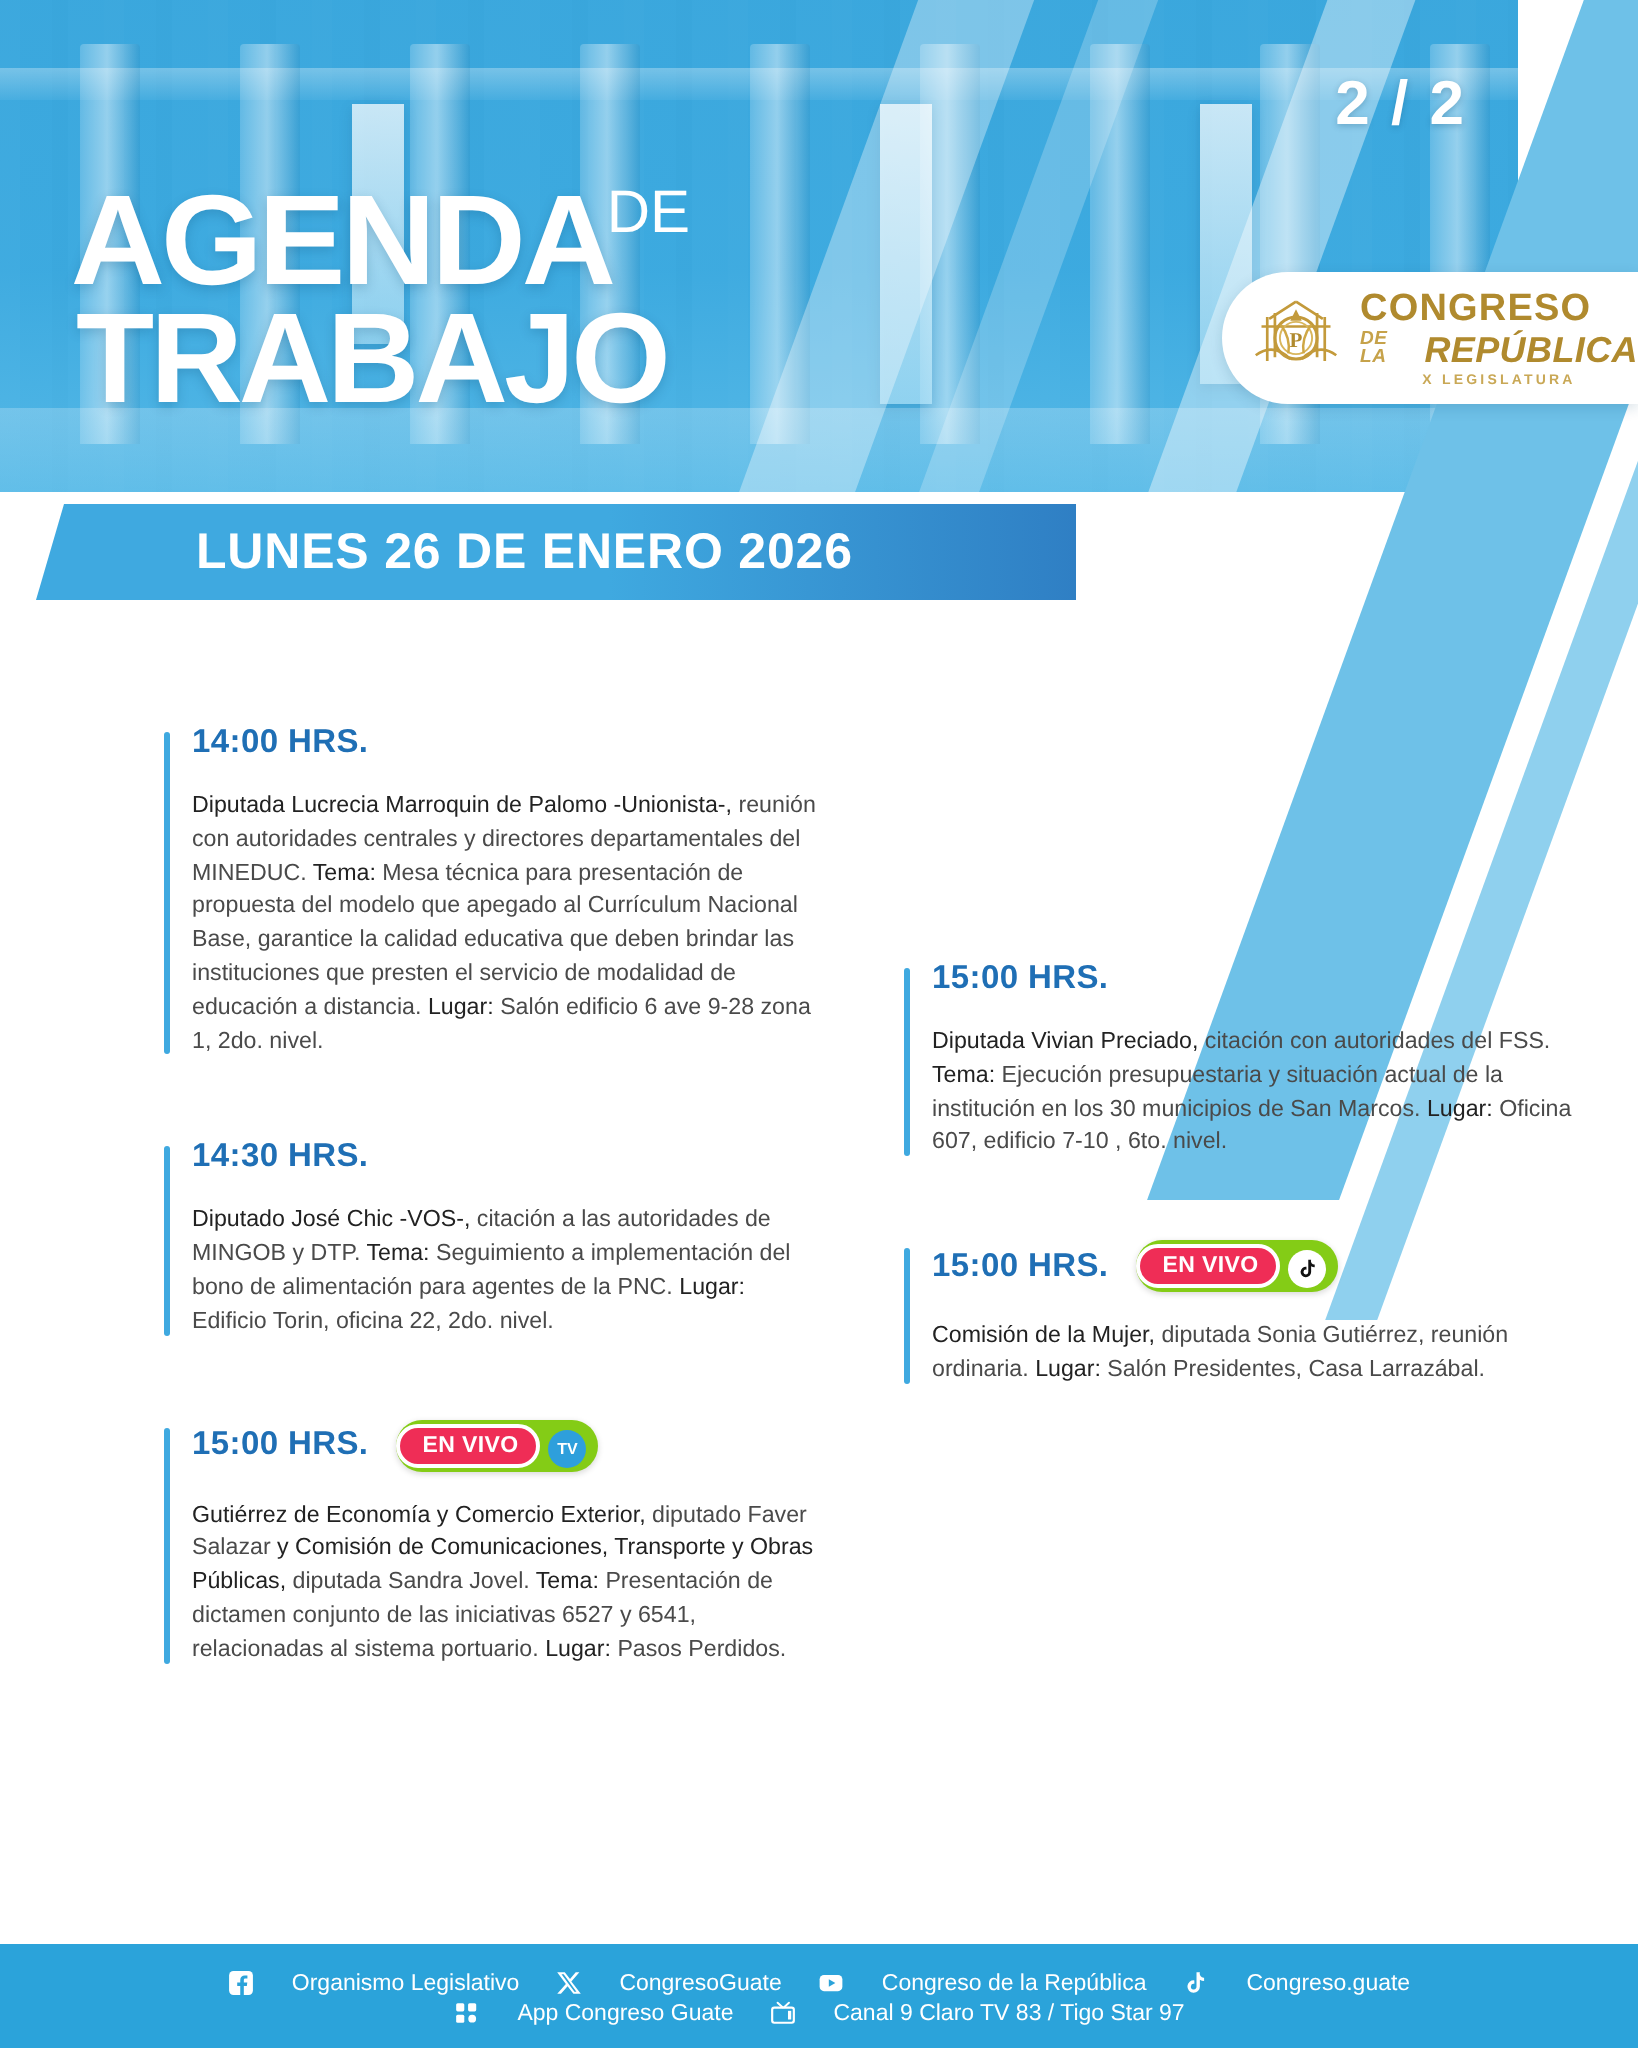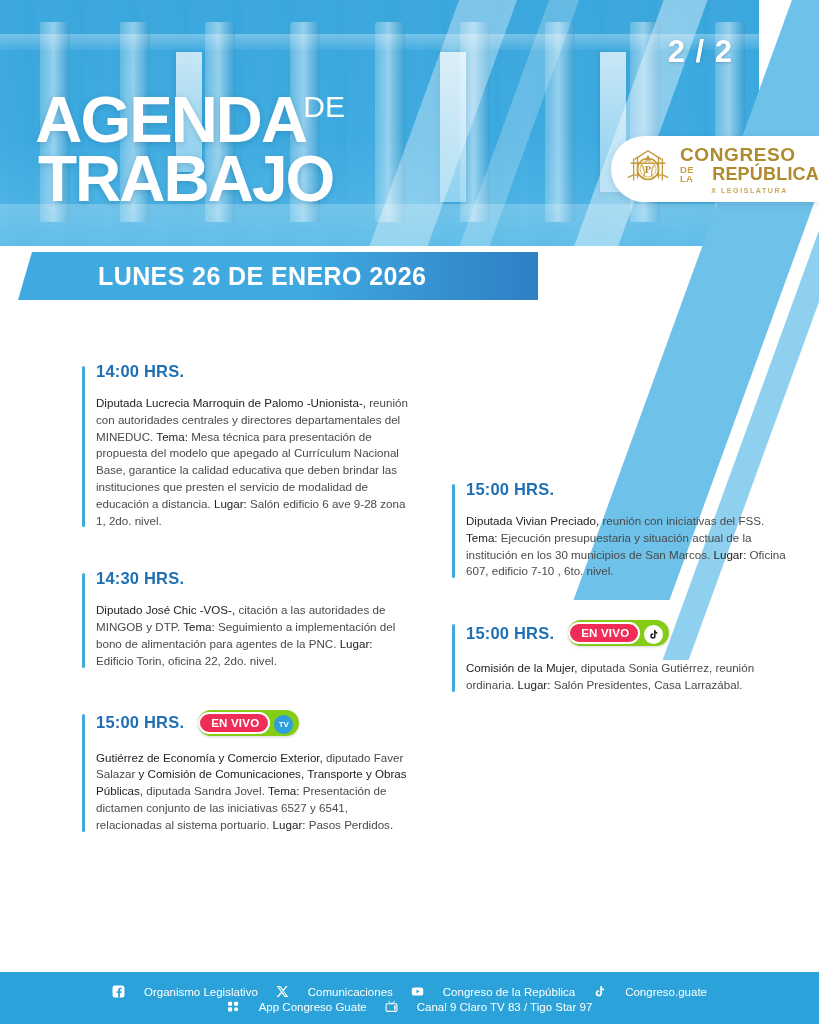--- a/index.html
+++ b/index.html
@@ -115,21 +115,21 @@
     background:#ffffff;
     border-radius:33px 0 0 33px;
     display:flex; align-items:center; padding-left:14px; gap:9px;
     box-shadow:0 2px 7px rgba(12,70,105,.16);
   }
   .emblem { width:46px; height:46px; flex:0 0 46px; }
   .logo-text { display:flex; flex-direction:column; line-height:1; }
   .lt1 {
     font-size:19px; font-weight:bold; color:#b08a2e; letter-spacing:.6px;
   }
-  .lt2 { display:flex; align-items:flex-start; gap:3px; margin-top:1px; }
+  .lt2 { display:flex; align-items:flex-end; gap:3px; margin-top:1px;font-style:italic; }
   .lt2 .small { font-size:9.5px; font-weight:bold; color:#c6a24a; letter-spacing:.3px; }
   .lt2 .big { font-size:18px; font-weight:bold; color:#b08a2e; letter-spacing:.2px; }
   .lt3 {
     font-size:7px; font-weight:bold; color:#c9a856; letter-spacing:1.6px;
     margin-top:3px; text-align:center;
   }
 
   
   .date-banner {
     position:absolute; left:18px; top:252px; z-index:6;
@@ -293,21 +293,21 @@
         </div>
         <div class="entry-body"><b>Gutiérrez de Economía y Comercio Exterior,</b><span> diputado Faver Salazar </span> <b>y Comisión de Comunicaciones, Transporte y Obras Públicas,</b><span> diputada Sandra Jovel.</span> <b>Tema:</b><span> Presentación de dictamen conjunto de las iniciativas 6527 y 6541, relacionadas al sistema portuario.</span> <b>Lugar:</b><span> Pasos Perdidos.</span> </div>
       </div>
     </div>
   <div class="col col-right" id="colRight">
       <div class="entry">
         <span class="accent"></span>
         <div class="entry-head">
           <span class="entry-time">15:00 HRS.</span>
         </div>
-        <div class="entry-body"><b>Diputada Vivian Preciado,</b><span> reunión con iniciativas del FSS.</span> <b>Tema:</b><span> Ejecución presupuestaria y situación actual de la institución en los 30 municipios de San Marcos.</span> <b>Lugar:</b><span> Oficina 607, edificio 7-10 , 6to. nivel.</span> </div>
+        <div class="entry-body"><b>Diputada Vivian Preciado,</b><span> citación con autoridades del FSS.</span> <b>Tema:</b><span> Ejecución presupuestaria y situación actual de la institución en los 30 municipios de San Marcos.</span> <b>Lugar:</b><span> Oficina 607, edificio 7-10 , 6to. nivel.</span> </div>
       </div>
       <div class="entry">
         <span class="accent"></span>
         <div class="entry-head">
           <span class="entry-time">15:00 HRS.</span>
           <span class="badge">
             <span class="pill">EN VIVO</span>
             <span class="chip tiktok">
               <svg width="11" height="11" viewBox="0 0 24 24">
                 <path d="M16.5 2h-3.1v13.3a2.6 2.6 0 1 1-2-2.53V9.6a5.75 5.75 0 1 0 5.1 5.7V8.9a6.6 6.6 0 0 0 3.9 1.26V7.05A3.78 3.78 0 0 1 16.5 2z" fill="#111"></path>
@@ -330,21 +330,21 @@
           </svg>
         </span>
         <span>Organismo Legislativo</span>
       </span>
       <span class="f-item">
         <span class="f-ico">
           <svg width="13" height="13" viewBox="0 0 24 24">
             <path d="M18.2 2h3.4l-7.43 8.5L22.9 22h-6.84l-5.36-7-6.13 7H1.16l7.95-9.09L1.1 2h7.01l4.84 6.4zm-1.2 18h1.88L7.1 3.9H5.08z" fill="#fff"></path>
           </svg>
         </span>
-        <span>Comunicaciones</span>
+        <span>CongresoGuate</span>
       </span>
       <span class="f-item">
         <span class="f-ico">
           <svg width="13" height="13" viewBox="0 0 24 24">
             <rect x="1.5" y="4.5" width="21" height="15" rx="4" fill="#fff"></rect>
             <path d="M10 8.6l6 3.4-6 3.4z" fill="#2ba3da"></path>
           </svg>
         </span>
         <span>Congreso de la República</span>
       </span>

